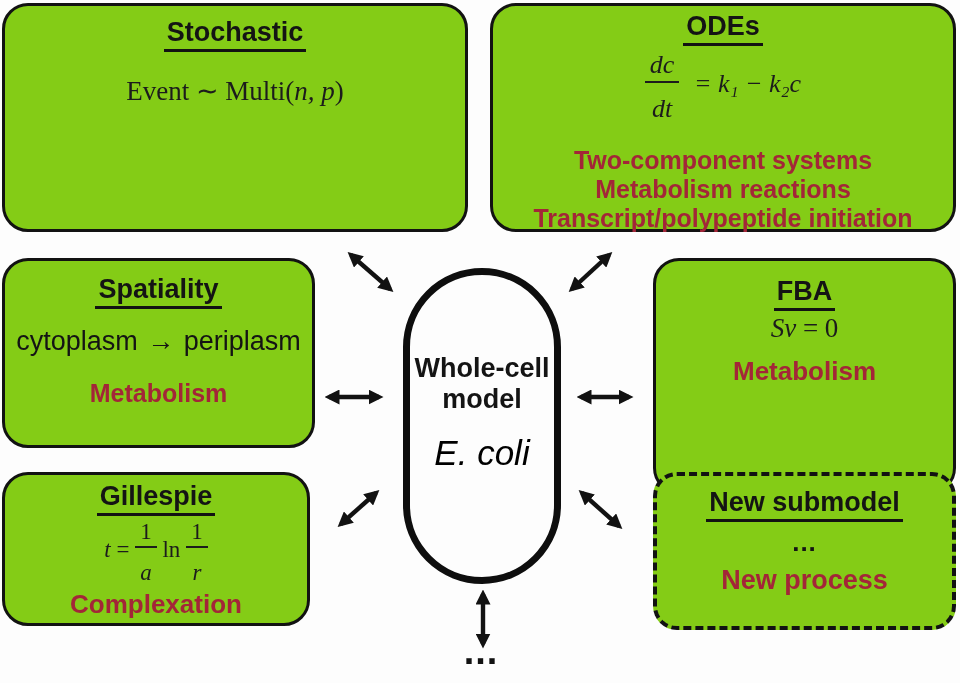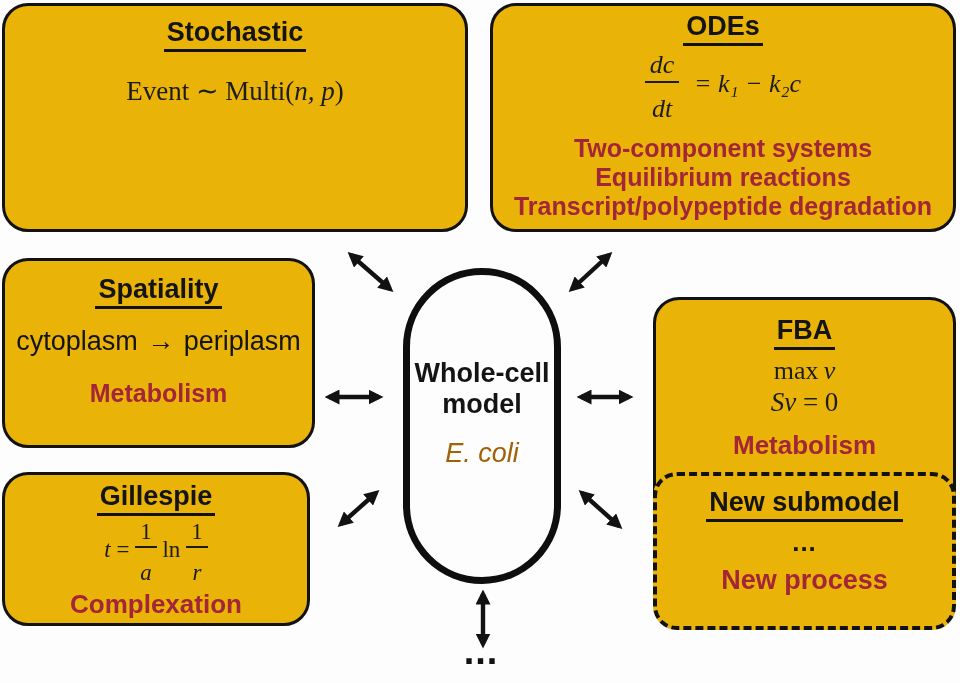--- a/index.html
+++ b/index.html
@@ -9,21 +9,21 @@
     background:#fdfdfd;
     font-family:"Liberation Sans", sans-serif;
     color:#141414;
     overflow:hidden;
   }
   .arrows{position:absolute;left:0;top:0;width:960px;height:683px;z-index:1;}
   .box{
     position:absolute;
     border:3.5px solid #121212;
     border-radius:26px;
-    background:#eab308;
+    background:#84cc16;
     text-align:center;
     z-index:2;
     box-sizing:border-box;
   }
   .box.dashed{border:4px dashed #121212;border-radius:24px;}
   .box-title{
     display:inline-block;
     font-weight:bold;
     font-size:27px;
     line-height:30px;
@@ -40,21 +40,21 @@
   .pill{
     position:absolute;
     left:403px;top:268px;width:158px;height:316px;
     border:7px solid #0e0e0e;border-radius:90px;
     background:#fdfdfd;
     z-index:2;box-sizing:border-box;
     display:flex;flex-direction:column;align-items:center;justify-content:center;
     padding-bottom:26px;
   }
   .pill .t{font-weight:bold;font-size:27px;line-height:31px;}
-  .pill .org{font-style:italic;font-size:27px;margin-top:18px;color:#a16207;}
+  .pill .org{font-style:italic;font-size:35px;margin-top:18px;color:#000000;}
   .center-line{display:block;}
   .ellipsis-bottom{
     position:absolute;left:441px;top:630px;width:80px;
     text-align:center;font-weight:bold;font-size:38px;letter-spacing:1px;
     color:#121212;z-index:2;
   }
   .dots-mid{font-weight:bold;font-size:26px;letter-spacing:1px;line-height:22px;}
 </style>
 </head>
 <body>
@@ -86,47 +86,44 @@
   </div>
 
   <div class="box" style="left:490px;top:3px;width:466px;height:229px;">
     <div style="margin-top:5px;">
       <span class="box-title">ODEs</span>
     </div>
     <div class="math" style="margin-top:5px;font-size:26px;">
       <span class="frac"><span class="num it">dc</span><span class="den it">dt</span></span>
       <span class="it" style="margin-left:8px;">= k₁ − k₂c</span>
     </div>
-    <div class="red" style="margin-top:12px;">
+    <div class="red" style="margin-top:24px;">
       <div class="proc" style="line-height:29px;">Two-component systems</div>
-      <div class="proc" style="line-height:29px;">Equilibrium reactions</div>
-      <div class="proc" style="line-height:29px;">Transcript/polypeptide degradation</div>
+      <div class="proc" style="line-height:29px;">Metabolism reactions</div>
+      <div class="proc" style="line-height:29px;">Transcript/polypeptide initiation</div>
     </div>
   </div>
 
   <div class="box" style="left:2px;top:258px;width:313px;height:190px;">
     <div style="margin-top:13px;">
       <span class="box-title">Spatiality</span>
     </div>
     <div style="margin-top:17px;font-size:27px;">
       <span>cytoplasm</span>
       <span style="font-weight:bold;padding:0 2px;">→</span>
       <span>periplasm</span>
     </div>
     <div class="red" style="margin-top:21px;">
       <div class="proc">Metabolism</div>
     </div>
   </div>
 
-  <div class="box" style="left:653px;top:258px;width:303px;height:236px;margin-top:39px;">
+  <div class="box" style="left:653px;top:258px;width:303px;height:236px;">
     <div style="margin-top:15px;">
       <span class="box-title">FBA</span>
-    </div>
-    <div class="math" style="margin-top:7px;font-size:26px;line-height:28px;">
-      <span>max </span><span class="it">v</span>
     </div>
     <div class="math" style="margin-top:2px;font-size:27px;line-height:30px;">
       <span class="it">Sv</span><span> = 0</span>
     </div>
     <div class="red" style="margin-top:13px;">
       <div class="proc" style="font-size:26px;">Metabolism</div>
     </div>
   </div>
 
   <div class="box" style="left:2px;top:472px;width:308px;height:154px;">

